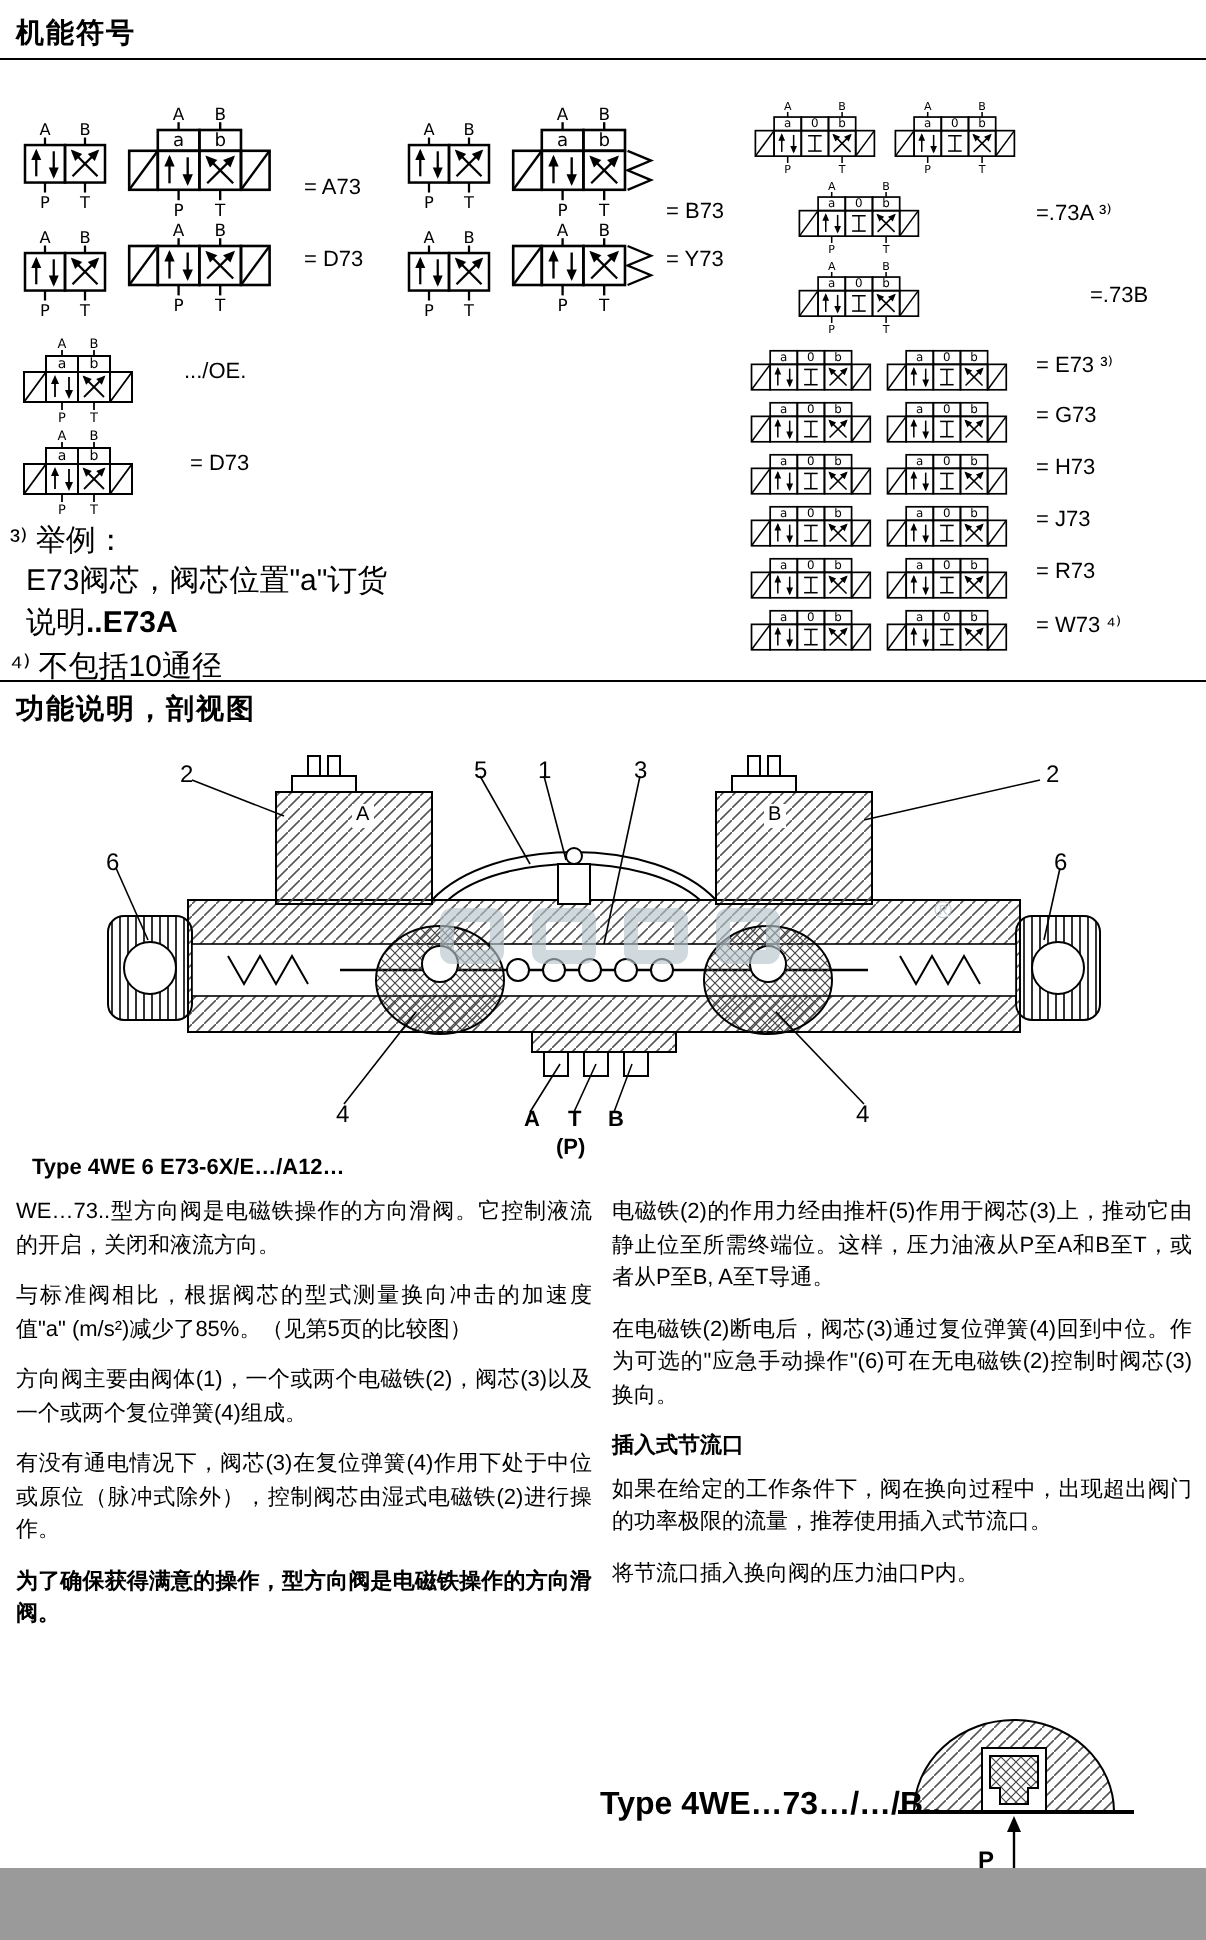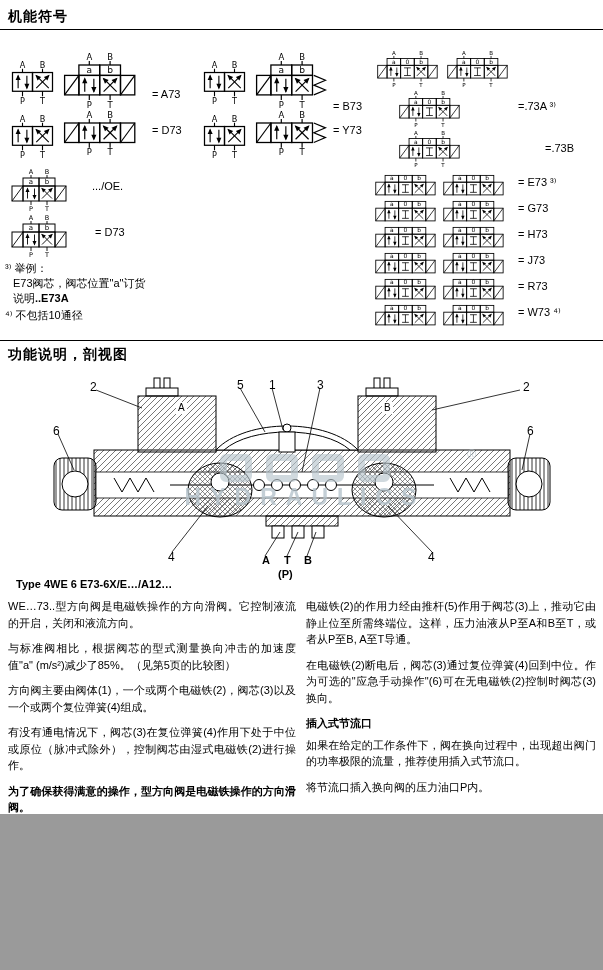--- a/index.html
+++ b/index.html
@@ -1,24 +1,24 @@
 <!DOCTYPE html>
 <html><head>
 <meta charset="utf-8">
 <style>
   *{margin:0;padding:0;box-sizing:border-box}
   html,body{background:#9a9a9a}
-  #page{position:relative;width:603px;height:814px;background:#fff;margin:0 auto;
+  #page{position:relative;width:603px;height:934px;background:#fff;margin:0 auto;
         font-family:"Liberation Sans","DejaVu Sans",sans-serif;color:#000;overflow:hidden}
   .sec-title{position:absolute;left:8px;font-size:14px;font-weight:bold;letter-spacing:1px}
   .rule{position:absolute;left:0;width:603px;border-top:1.5px solid #000}
   #symbols-area{position:absolute;left:0;top:0;width:603px;height:340px}
   .sym{position:absolute;line-height:0}
   .symlab{position:absolute;font-size:11px;white-space:nowrap}
-  .fnote{position:absolute;font-size:11px;line-height:1.35}
+  .fnote{position:absolute;font-size:15px;line-height:1.35}
   .fnote .ind{padding-left:8px}
   .b{font-weight:bold}
   
   .vb{fill:none;stroke:#000;stroke-width:1}
   .vl{stroke:#000;stroke-width:0.9;fill:none}
   .vt{font-size:7px;font-family:"DejaVu Sans",sans-serif;text-anchor:middle}
   .vpt{font-size:6.5px;font-family:"DejaVu Sans",sans-serif;text-anchor:middle}
   
   #diagram-wrap{position:absolute;left:0;top:370px;width:603px;height:215px}
   #cutaway-svg{position:absolute;left:30px;top:4px}
@@ -835,21 +835,20 @@
     </svg>
 
     <div class="wm">
       <div class="wm-glyphs">
         <div class="wm-g"></div>
           <div class="wm-g"></div>
           <div class="wm-g"></div>
           <div class="wm-g"></div>
         <span class="wm-reg">®</span>
       </div>
-      <div class="wm-text">HYDRAULICS</div>
     </div>
 
     <span class="chip" style="left:176px;top:32px">A</span>
     <span class="chip" style="left:382px;top:32px">B</span>
 
     <span class="co" style="left:90px;top:10px">2</span>
     <span class="co" style="left:237px;top:8px">5</span>
     <span class="co" style="left:269px;top:8px">1</span>
     <span class="co" style="left:317px;top:8px">3</span>
     <span class="co" style="left:523px;top:10px">2</span>

